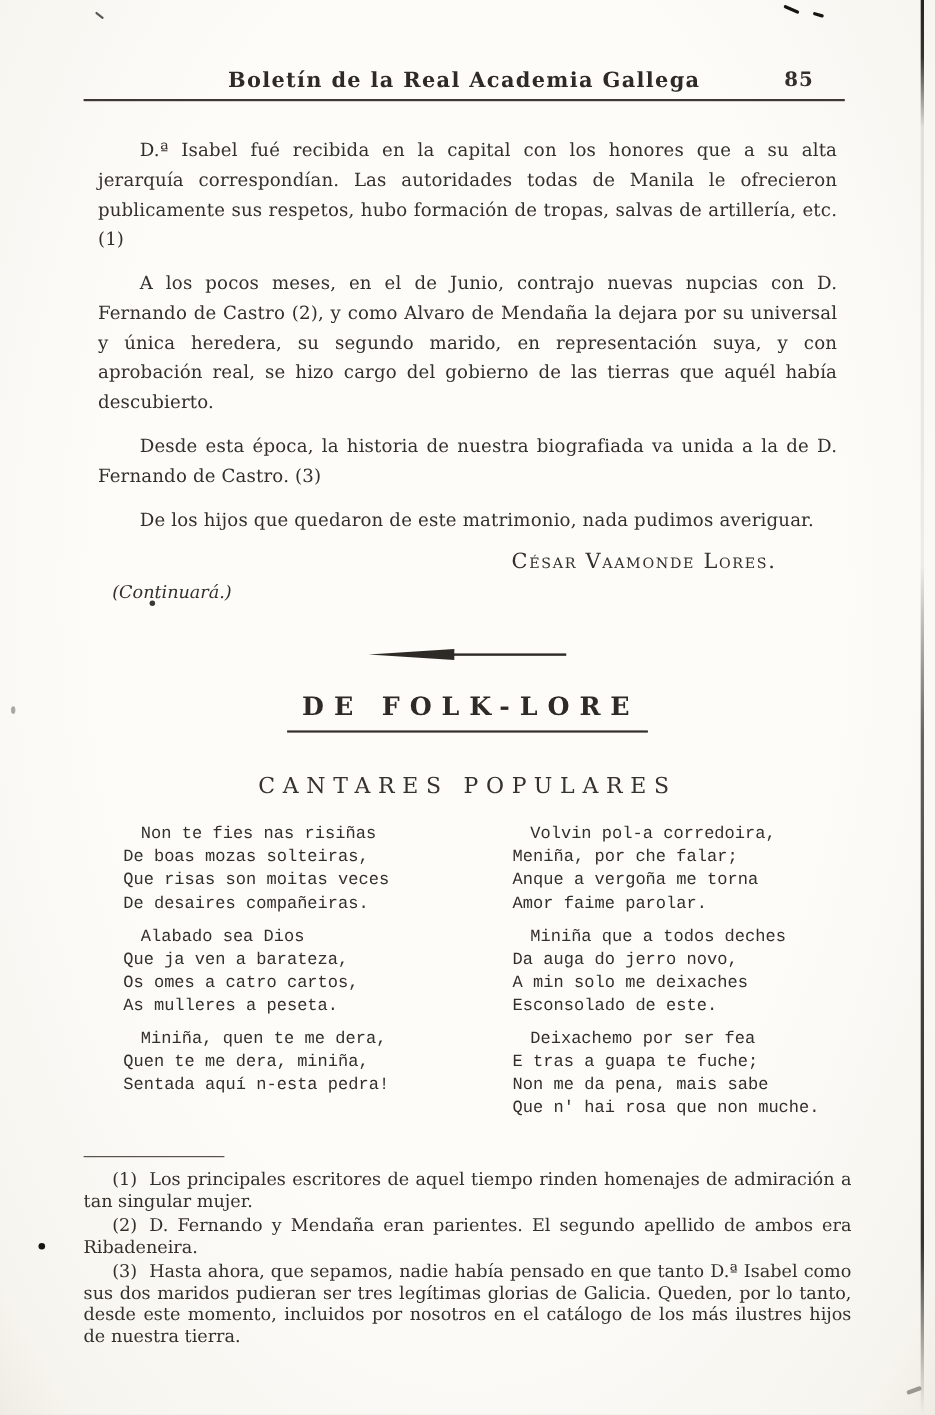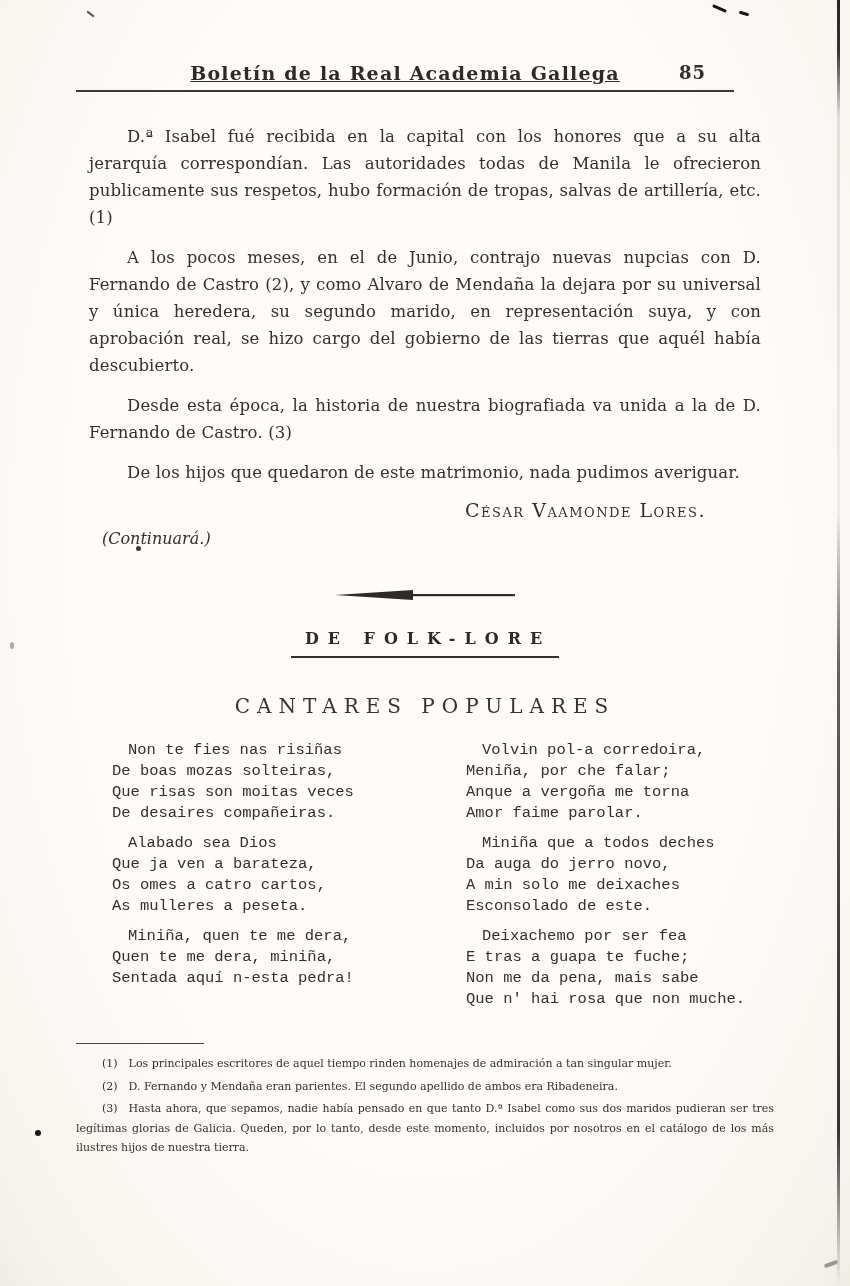--- a/index.html
+++ b/index.html
@@ -9,21 +9,21 @@
     font-family: "DejaVu Serif", "Liberation Serif", serif;
   }
   .page {
     position: relative;
     width: 850px; height: 1286px;
     overflow: hidden;
     color: #33302b;
     background: radial-gradient(ellipse at 50% 42%, #fdfcf9 55%, #f6f4ee 92%, #efece4 100%);
   }
   
-  .header { padding: 62px 116px 0 76px; text-decoration: underline; }
+  .header { padding: 62px 82px 0 76px; }
   .header-row { position: relative; text-align: center; }
   .journal-title {
     font-weight: bold;
     font-size: 19px;
     letter-spacing: 1.2px;
     color: #2e2b26;
   }
   .page-number {
     position: absolute; right: 28px; top: 0;
     font-size: 18px; font-weight: bold; letter-spacing: 1px;
@@ -54,21 +54,21 @@
     font-style: italic;
     font-size: 16px;
   }
   
   .divider { text-align: center; margin: 36px 0 8px 0; }
   .divider svg { display: inline-block; vertical-align: middle; }
   
   .section-title {
     margin: 26px 0 0 0;
     text-align: center;
-    font-size: 16px;
+    font-size: 23px;
     font-weight: bold;
     letter-spacing: 9px;
     color: #2e2b26;
   }
   .section-title .underlined {
     display: inline-block;
     border-bottom: 2.6px solid #33302b;
     padding: 0 8px 8px 14px;
   }
   .section-subtitle {
@@ -89,21 +89,21 @@
   .stanza .vline:first-child { text-indent: 16px; }
   
   .footnotes { padding: 0 76px; }
   .footnote-rule {
     width: 128px;
     border-top: 1.8px solid #45413b;
     margin: 24px 0 10px 0;
   }
   .footnote {
     margin: 0 0 3px 0;
-    font-size: 11px;
+    font-size: 16px;
     line-height: 19.5px;
     text-align: justify;
     text-indent: 26px;
   }
   .fn-marker { margin-right: 11px; }
   
   .artifact { position: absolute; background: #17150f; }
   .art-right-line {
     right: 10px; top: 0; width: 3px; height: 100%;
     background: linear-gradient(to bottom,

